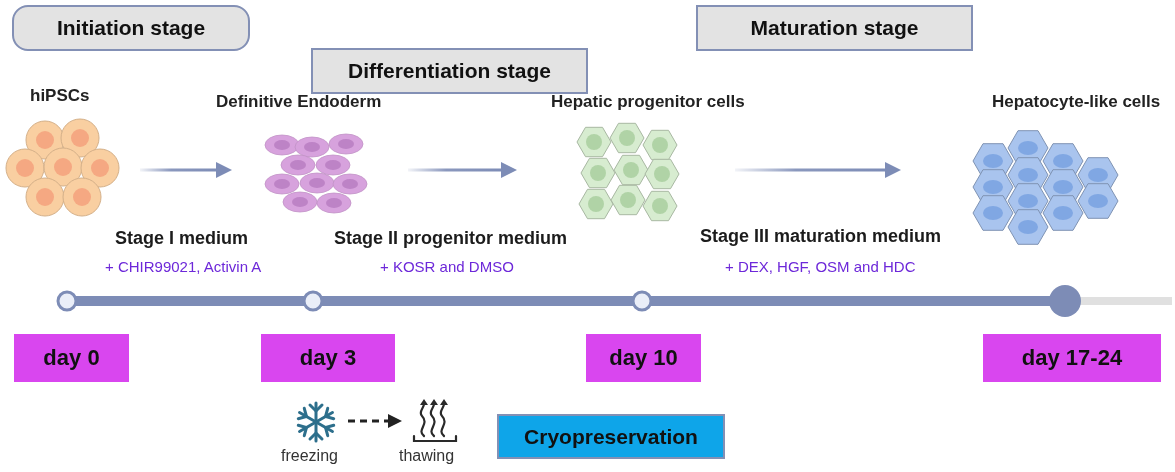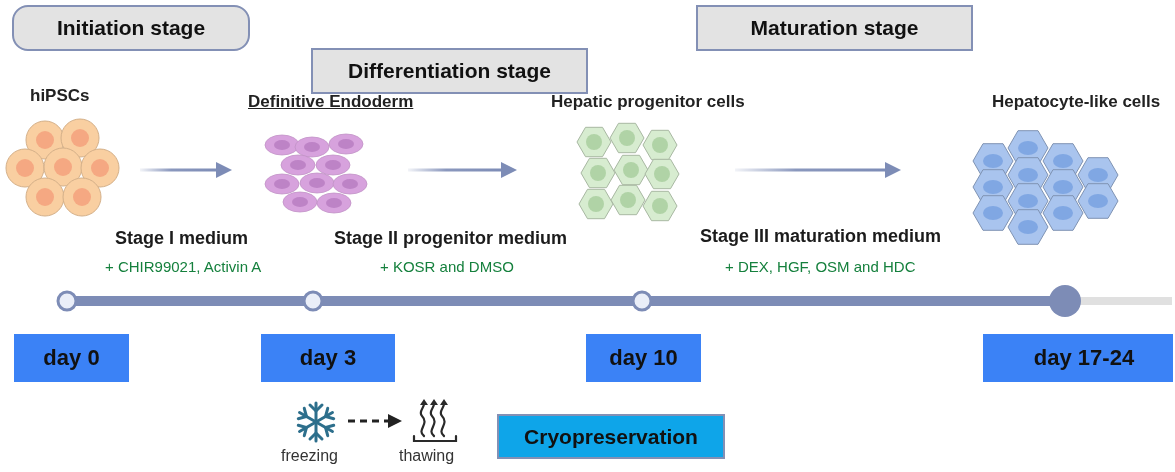--- a/index.html
+++ b/index.html
@@ -4,22 +4,22 @@
 <style>
   html, body { margin: 0; padding: 0; background: #ffffff; }
   body { width: 1175px; height: 472px; position: relative; overflow: hidden;
          font-family: "Liberation Sans", "DejaVu Sans", sans-serif; color: #1a1a1a; }
   .stage-box { position: absolute; top: 5px; height: 46px; background: #e3e3e3;
                border: 2px solid #8390b5; box-sizing: border-box;
                display: flex; align-items: center; justify-content: center;
                font-weight: bold; font-size: 21px; color: #111; }
   .cell-title { position: absolute; font-weight: bold; font-size: 17px; color: #222; white-space: nowrap; }
   .medium-title { position: absolute; font-weight: bold; font-size: 18px; color: #1c1c1c; white-space: nowrap; }
-  .medium-sub { position: absolute; font-size: 15px; color: #15803d; white-space: nowrap; }
-  .day-box { position: absolute; top: 334px; height: 48px; background: #3b82f6;
+  .medium-sub { position: absolute; font-size: 15px; color: #6d28d9; white-space: nowrap; }
+  .day-box { position: absolute; top: 334px; height: 48px; background: #d946ef;
              display: flex; align-items: center; justify-content: center;
              font-weight: bold; font-size: 22px; color: #111; }
   .small-label { position: absolute; font-size: 16px; color: #333; white-space: nowrap; }
   .cryo-box { position: absolute; left: 497px; top: 414px; width: 228px; height: 45px;
               background: #0ea5e9; border: 2px solid #8390b5; box-sizing: border-box;
               display: flex; align-items: center; justify-content: center;
               font-weight: bold; font-size: 21px; color: #111; }
   svg { position: absolute; overflow: visible; }
 </style>
 </head>
@@ -29,21 +29,21 @@
     <span>Initiation stage</span>
   </div>
 <div class="stage-box" style="left:311px; width:277px;margin-top:43px;">
     <span>Differentiation stage</span>
   </div>
 <div class="stage-box" style="left:696px; width:277px;">
     <span>Maturation stage</span>
   </div>
 
 <div class="cell-title" style="left:30px; top:86px;">hiPSCs</div>
-<div class="cell-title" style="left:248px; top:92px;text-decoration:underline;">Definitive Endoderm</div>
+<div class="cell-title" style="left:216px; top:92px;">Definitive Endoderm</div>
 <div class="cell-title" style="left:531px; top:92px;margin-left:20px;">Hepatic progenitor cells</div>
 <div class="cell-title" style="left:992px; top:92px;">Hepatocyte-like cells</div>
 
 <svg style="left:0; top:115px;" width="130" height="110" viewBox="0 0 130 110">
   <g id="hipsc-g">
       <g>
         <circle cx="45" cy="25" r="19" fill="#f9cfa1" stroke="#d4b089" stroke-width="1"></circle>
         <circle cx="45" cy="25" r="9" fill="#f5a882"></circle>
       </g>
       <g>
@@ -250,21 +250,21 @@
 
 <div class="day-box" style="left:14px; width:115px;">
     <span>day 0</span>
   </div>
 <div class="day-box" style="left:261px; width:134px;">
     <span>day 3</span>
   </div>
 <div class="day-box" style="left:586px; width:115px;">
     <span>day 10</span>
   </div>
-<div class="day-box" style="left:983px; width:178px;padding-left:12px;">
+<div class="day-box" style="left:983px; width:178px;">
     <span>day 17-24</span>
   </div>
 
 <svg style="left:294px; top:400px;" width="44" height="44" viewBox="-22 -22 44 44">
   <g stroke="#2d6f8c" stroke-width="3" stroke-linecap="round" fill="none">
     <g id="flake-arm">
       <line x1="0" y1="0" x2="0" y2="-19"></line>
       <polyline points="-6,-17 0,-11 6,-17"></polyline>
     </g>
     <use href="#flake-arm" transform="rotate(60)"></use>

